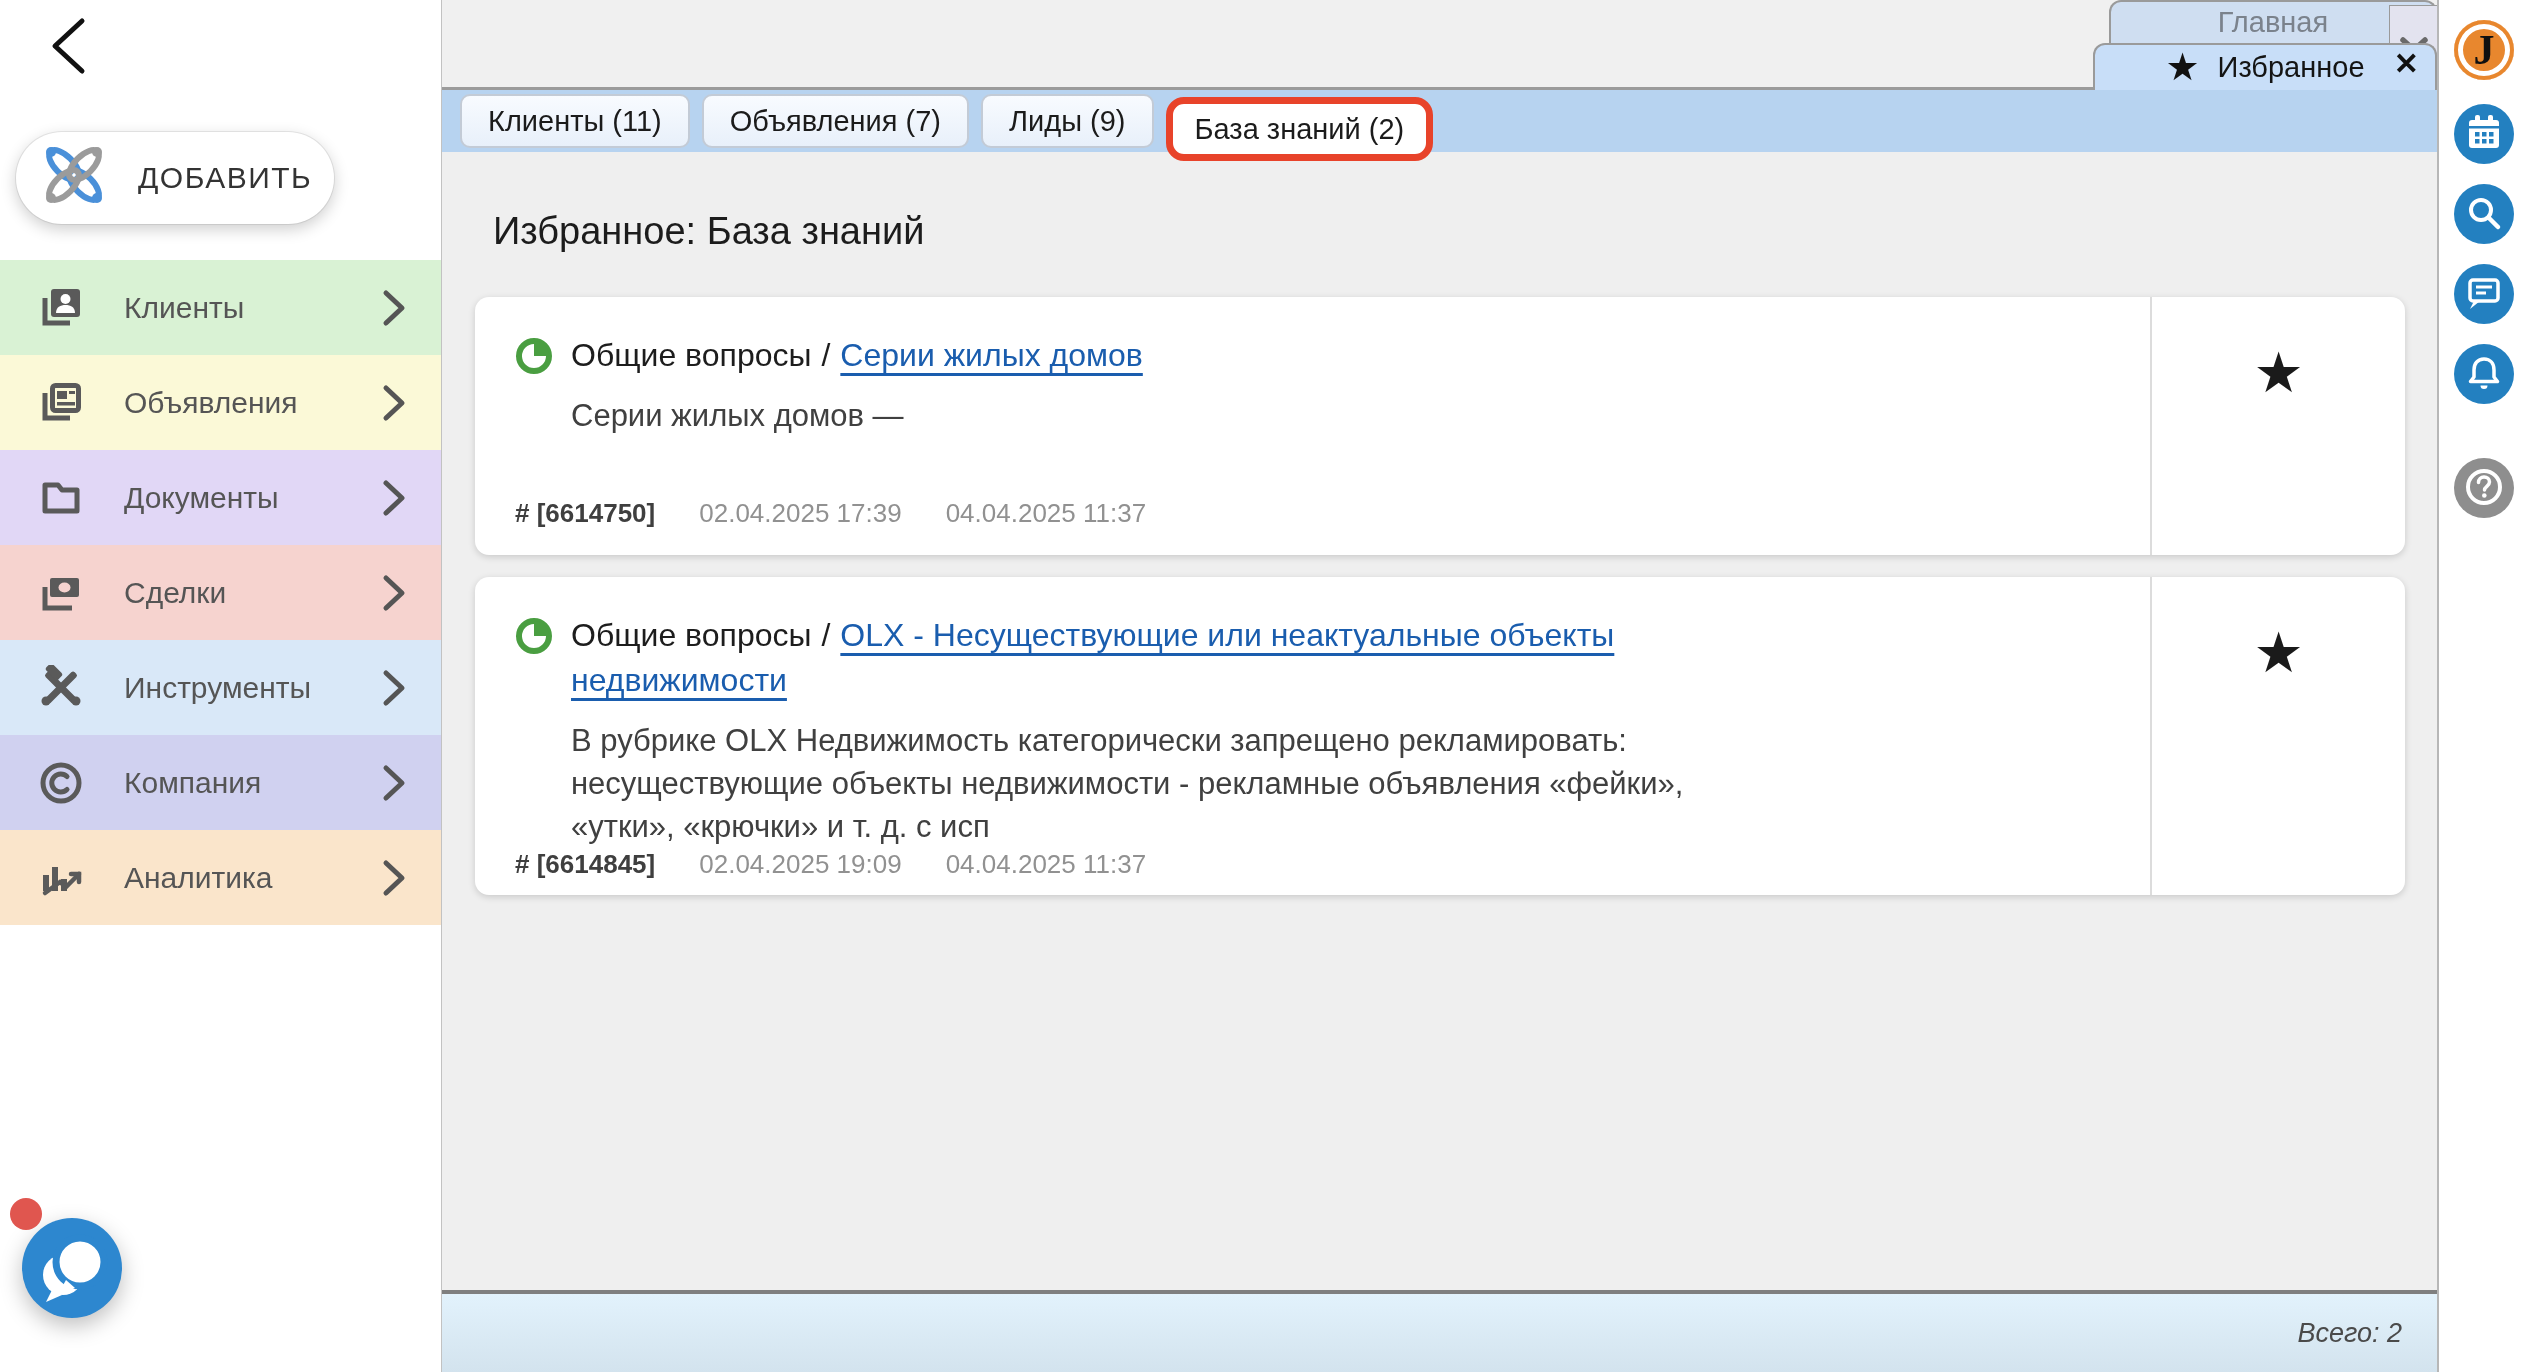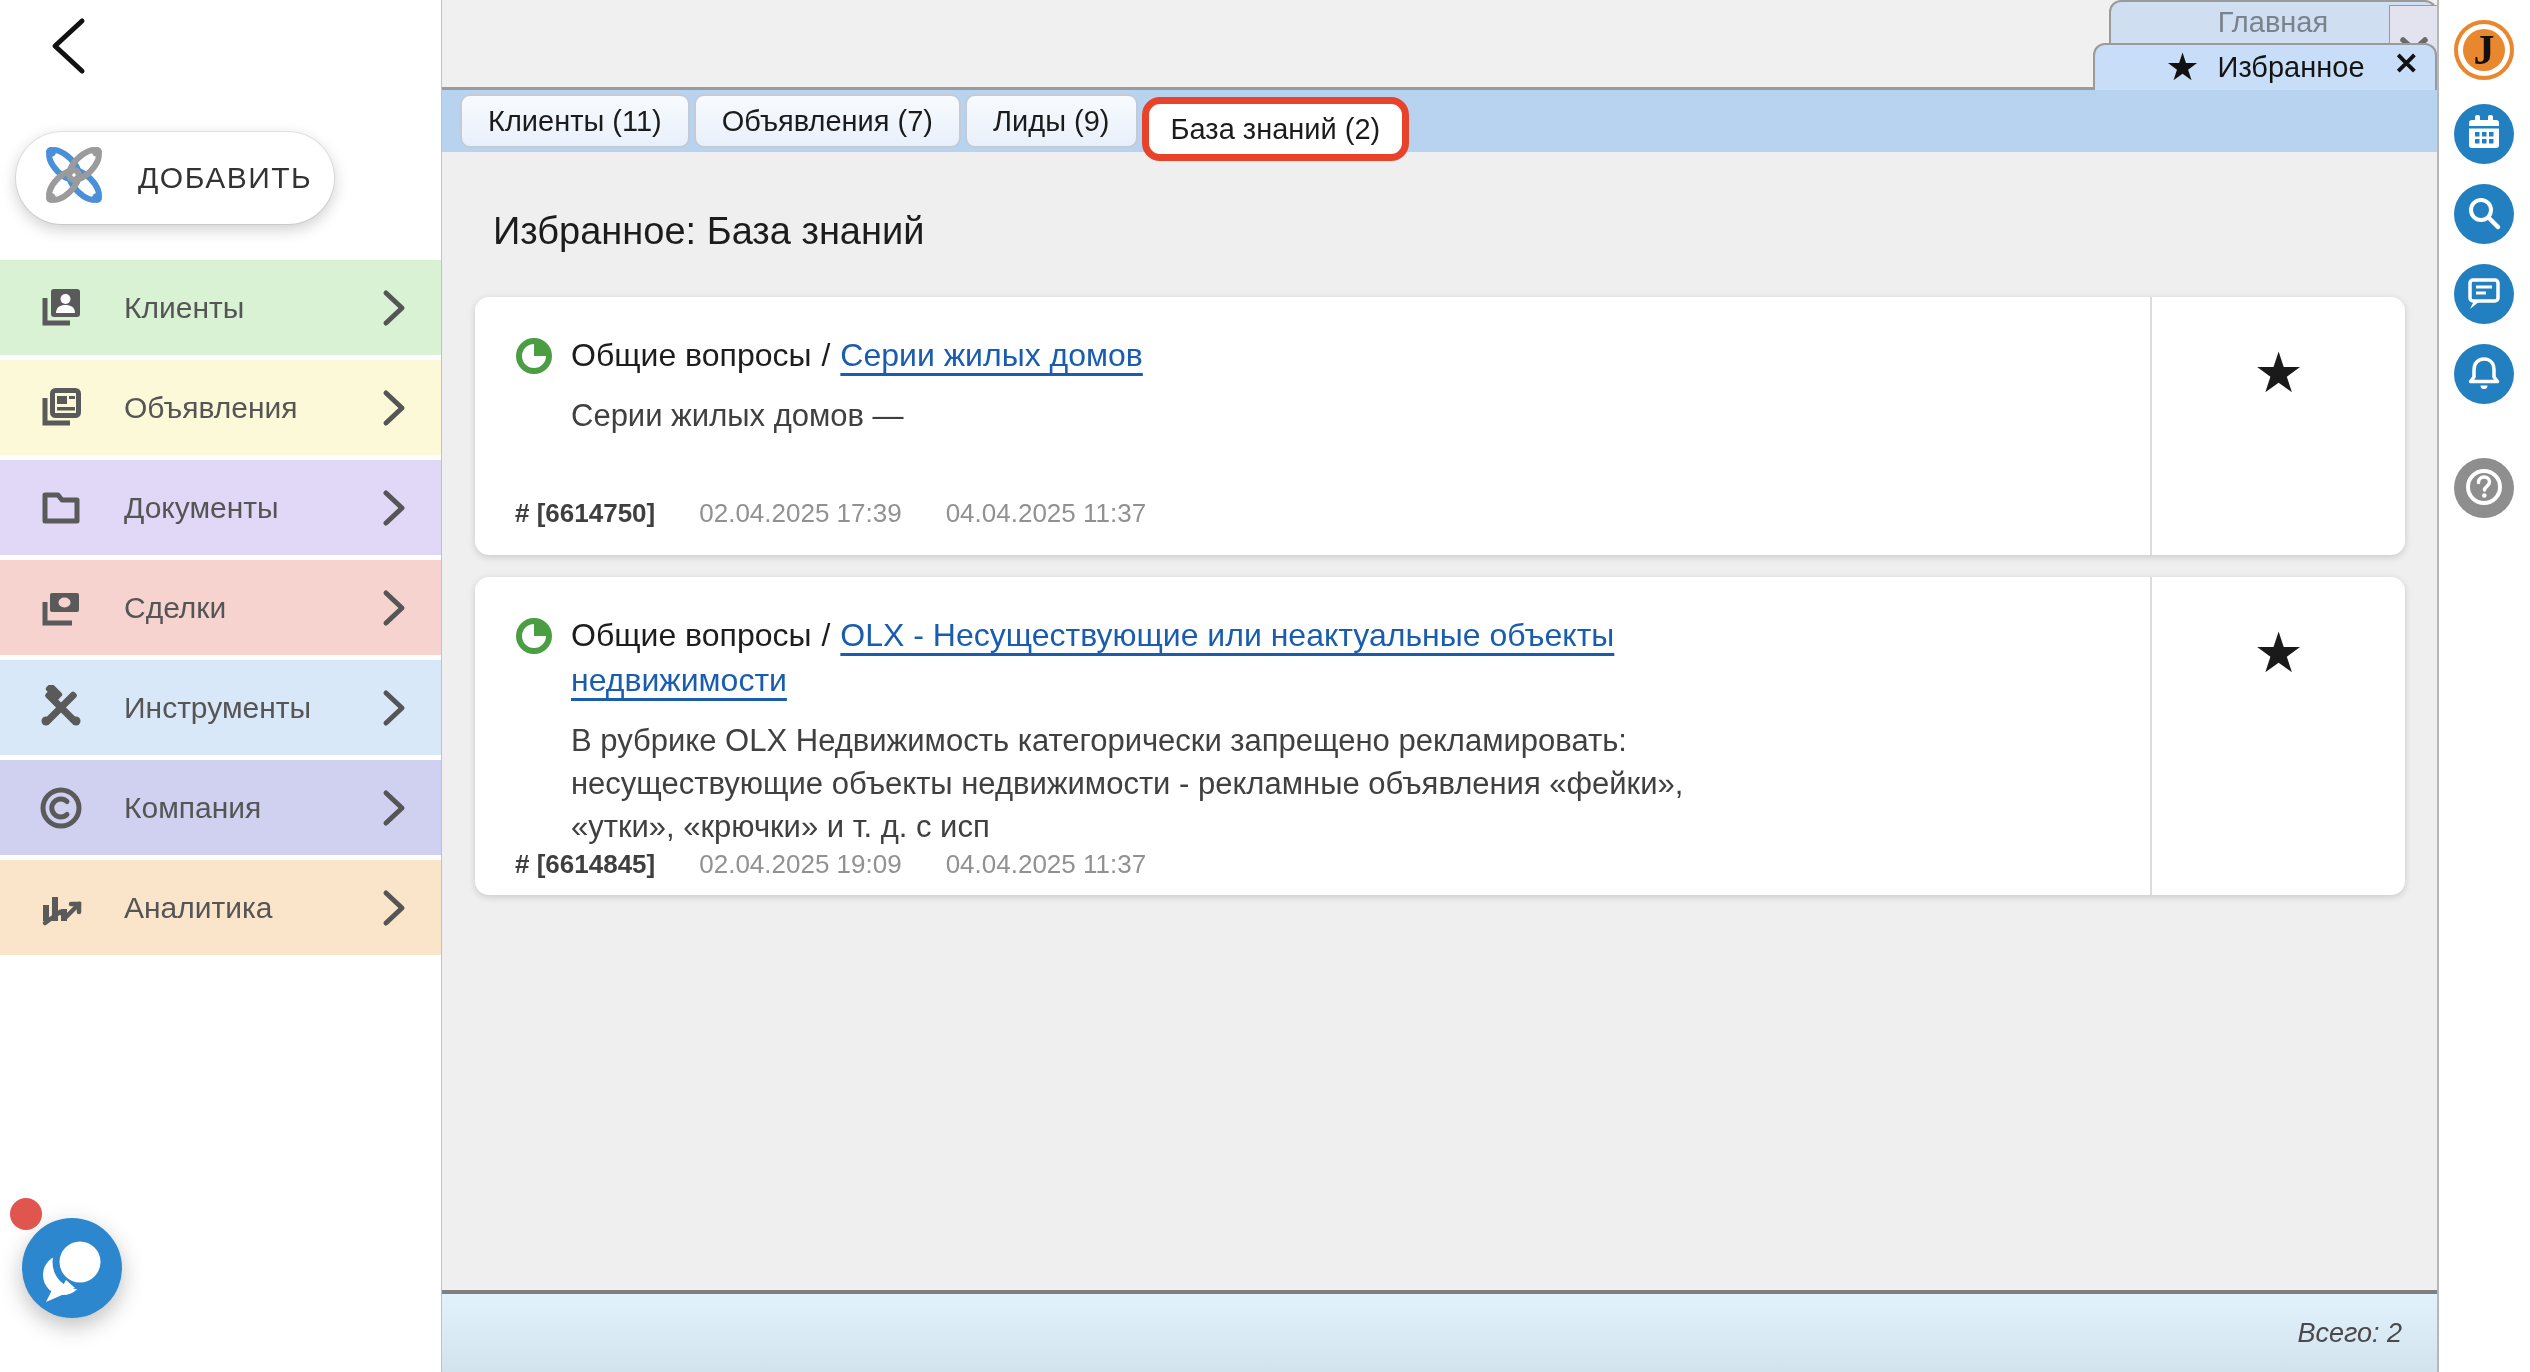--- a/index.html
+++ b/index.html
@@ -5,21 +5,21 @@
   *{margin:0;padding:0;box-sizing:border-box}
   html,body{width:2530px;height:1372px}
   body{font-family:"Liberation Sans",sans-serif;background:#ffffff;position:relative;overflow:hidden;}
 
   
   .sidebar{position:absolute;left:0;top:0;width:441px;height:984px;background:#fff;z-index:3;}
   .back-btn{position:absolute;left:36px;top:14px;width:64px;height:66px;background:none;border:none;cursor:pointer;}
   .add-btn{position:absolute;left:16px;top:132px;width:318px;height:92px;border-radius:46px;background:#fff;border:none;
            box-shadow:0 5px 16px rgba(0,0,0,.20),0 0 0 1px #ececec;display:flex;align-items:center;gap:28px;
            padding-left:22px;font-family:inherit;font-size:30px;letter-spacing:1.5px;color:#333;font-weight:500;cursor:pointer;}
-  .menu{position:absolute;top:260px;left:0;width:441px;display:flex;flex-direction:column;gap:5px;}
+  .menu{position:absolute;top:260px;left:0;width:441px;display:flex;flex-direction:column;}
   .menu-item{height:95px;display:flex;align-items:center;padding:0 34px 0 38px;cursor:pointer;}
   .mi-icon{width:46px;height:46px;display:flex;align-items:center;justify-content:center;}
   .mi-label{margin-left:40px;font-size:30px;color:#555;font-weight:500;}
   .mi-chev{margin-left:auto;display:flex;align-items:center;}
   .mi-0{background:#d9f2d4}.mi-1{background:#fbf9d7}.mi-2{background:#e1d7f6}.mi-3{background:#f6d3cf}
   .mi-4{background:#d9e8f8}.mi-5{background:#d0d1f0}.mi-6{background:#fae5cb}
   .fab{position:absolute;left:22px;top:1218px;width:100px;height:100px;border-radius:50%;background:#2d87cf;border:none;
        cursor:pointer;box-shadow:0 8px 22px rgba(0,0,0,.25);z-index:6;}
   .fab-dot{position:absolute;left:-12px;top:-20px;width:32px;height:32px;border-radius:50%;background:#e0564f;}
 
@@ -27,21 +27,21 @@
   .main{position:absolute;left:441px;top:0;width:1996px;height:1372px;background:#efefef;border-left:1px solid #c2c2c2;}
   .tabbar{position:relative;height:90px;background:#f0f0f0;border-bottom:3px solid #9b9b9b;display:flex;align-items:flex-end;flex-direction:column;}
   .tab{border:2px solid #9a9a9a;border-bottom:none;border-radius:12px 12px 0 0;display:flex;align-items:center;
        justify-content:center;font-size:29px;cursor:pointer;}
   .tab-home{margin-left:8px;width:328px;height:77px;background:#cfdef1;color:#7b828c;}
   .tab-fav{position:relative;margin-left:6px;width:344px;height:86px;margin-bottom:-3px;background:#c8def8;color:#141414;z-index:2;}
   .tab-star{font-size:38px;margin-right:18px;color:#111;}
   .tab-close{position:absolute;top:2px;right:16px;font-size:30px;font-weight:700;color:#111;cursor:pointer;line-height:1.1;}
   .tab-dd{position:absolute;right:0;top:5px;width:48px;height:85px;background:#e3e3ef;border:1px solid #9a9a9a;border-right:none;
           display:flex;align-items:center;justify-content:center;cursor:pointer;}
-  .subtabs{height:62px;background:#b7d3f0;display:flex;align-items:center;gap:4px;padding-left:18px;}
+  .subtabs{height:62px;background:#b7d3f0;display:flex;align-items:center;gap:12px;padding-left:18px;}
   .subtab{height:54px;padding:0 26px;border-radius:10px;border:2px solid #c3cbd6;background:linear-gradient(#f8fbff,#e8f0fa);
           font-family:inherit;font-size:29px;color:#1b1b1b;font-weight:500;cursor:pointer;}
   .subtab.hl{position:relative;top:8px;height:64px;border:7px solid #e8432a;border-radius:18px;background:#fff;padding:0 22px;z-index:5;}
 
   .page-body{position:absolute;left:0;top:152px;bottom:82px;width:1996px;padding:58px 33px 0;overflow:hidden;}
   .page-title{font-size:38px;font-weight:500;color:#1c1c1c;margin:0 0 44px 18px;}
   .card{display:flex;background:#fff;border-radius:14px;box-shadow:0 2px 7px rgba(0,0,0,.16);margin-bottom:22px;overflow:hidden;}
   .card-1{height:258px}.card-2{height:318px}
   .card-main{flex:1 1 auto;display:flex;flex-direction:column;padding:36px 30px 26px 40px;min-width:0;}
   .title-row{display:flex;align-items:flex-start;}

